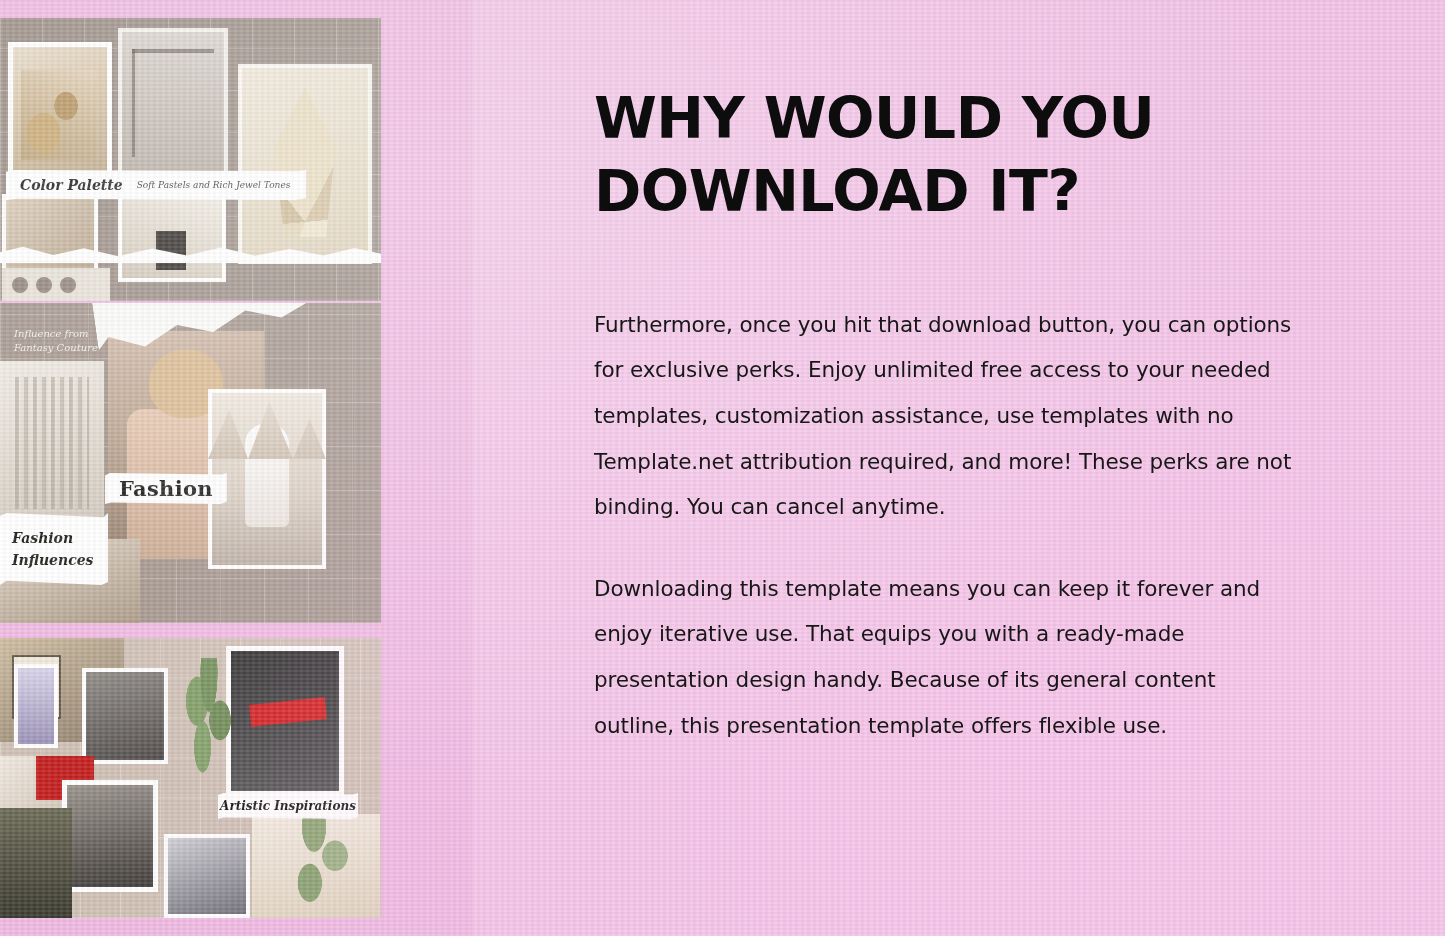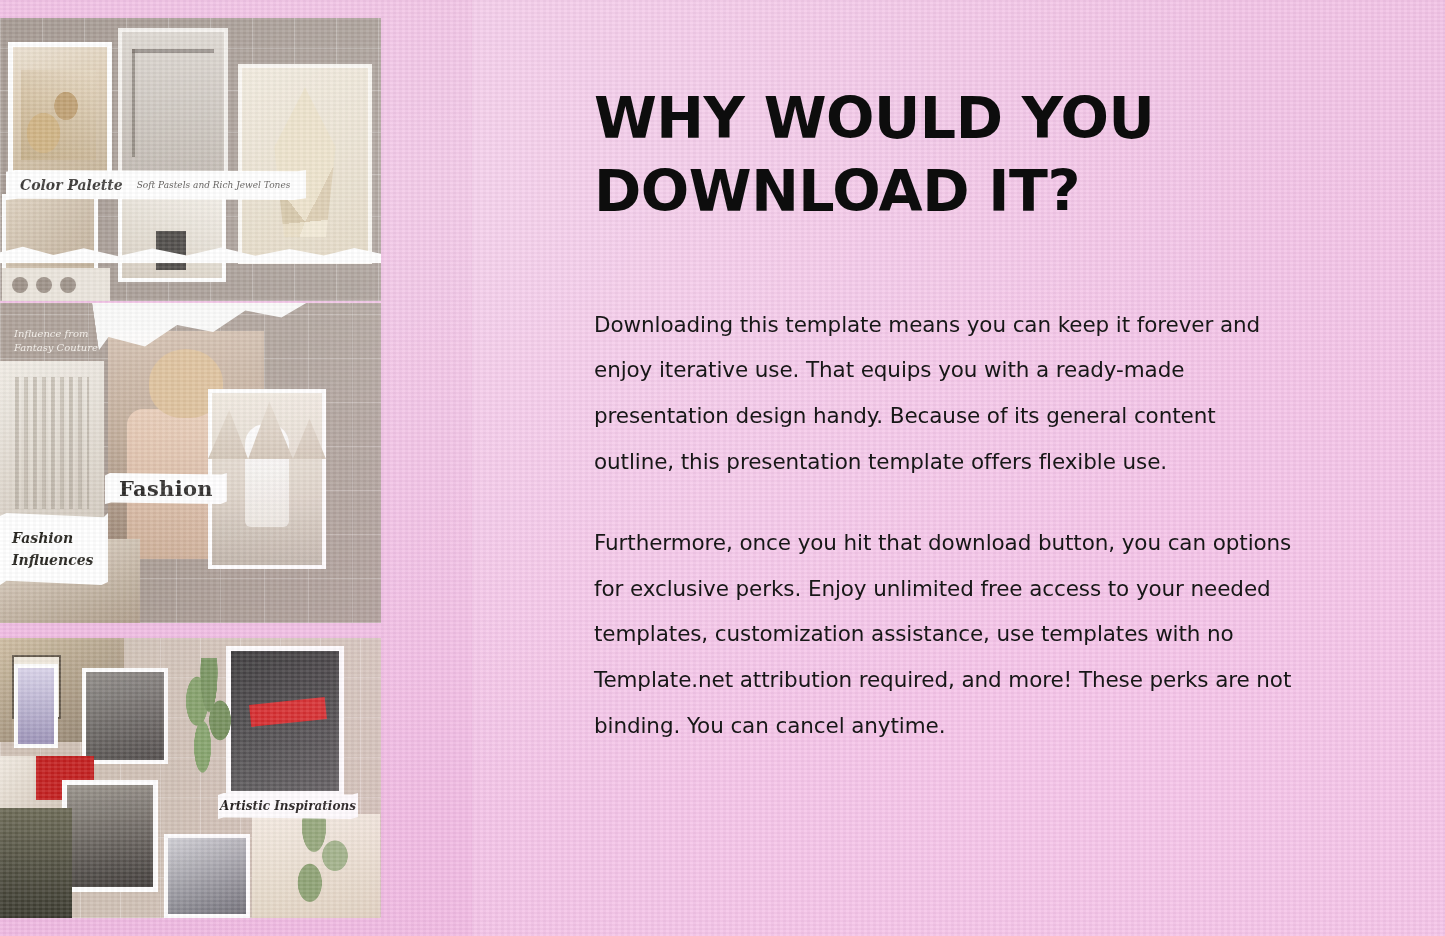--- a/index.html
+++ b/index.html
@@ -305,18 +305,18 @@
       <div class="leaf"></div>
       <div class="leaf2"></div>
       <div class="art-label">Artistic Inspirations</div>
     </div>
 
   </div>
 
   <div class="content">
     <h1 class="headline">WHY WOULD YOU DOWNLOAD IT?</h1>
     <div class="body-copy">
+      <p>Furthermore, once you hit that download button, you can options for exclusive perks. Enjoy unlimited free access to your needed templates, customization assistance, use templates with no Template.net attribution required, and more! These perks are not binding. You can cancel anytime.</p>
       <p>Downloading this template means you can keep it forever and enjoy iterative use. That equips you with a ready-made presentation design handy. Because of its general content outline, this presentation template offers flexible use.</p>
-      <p>Furthermore, once you hit that download button, you can options for exclusive perks. Enjoy unlimited free access to your needed templates, customization assistance, use templates with no Template.net attribution required, and more! These perks are not binding. You can cancel anytime.</p>
     </div>
   </div>
 
 </div>
 
 </body></html>

